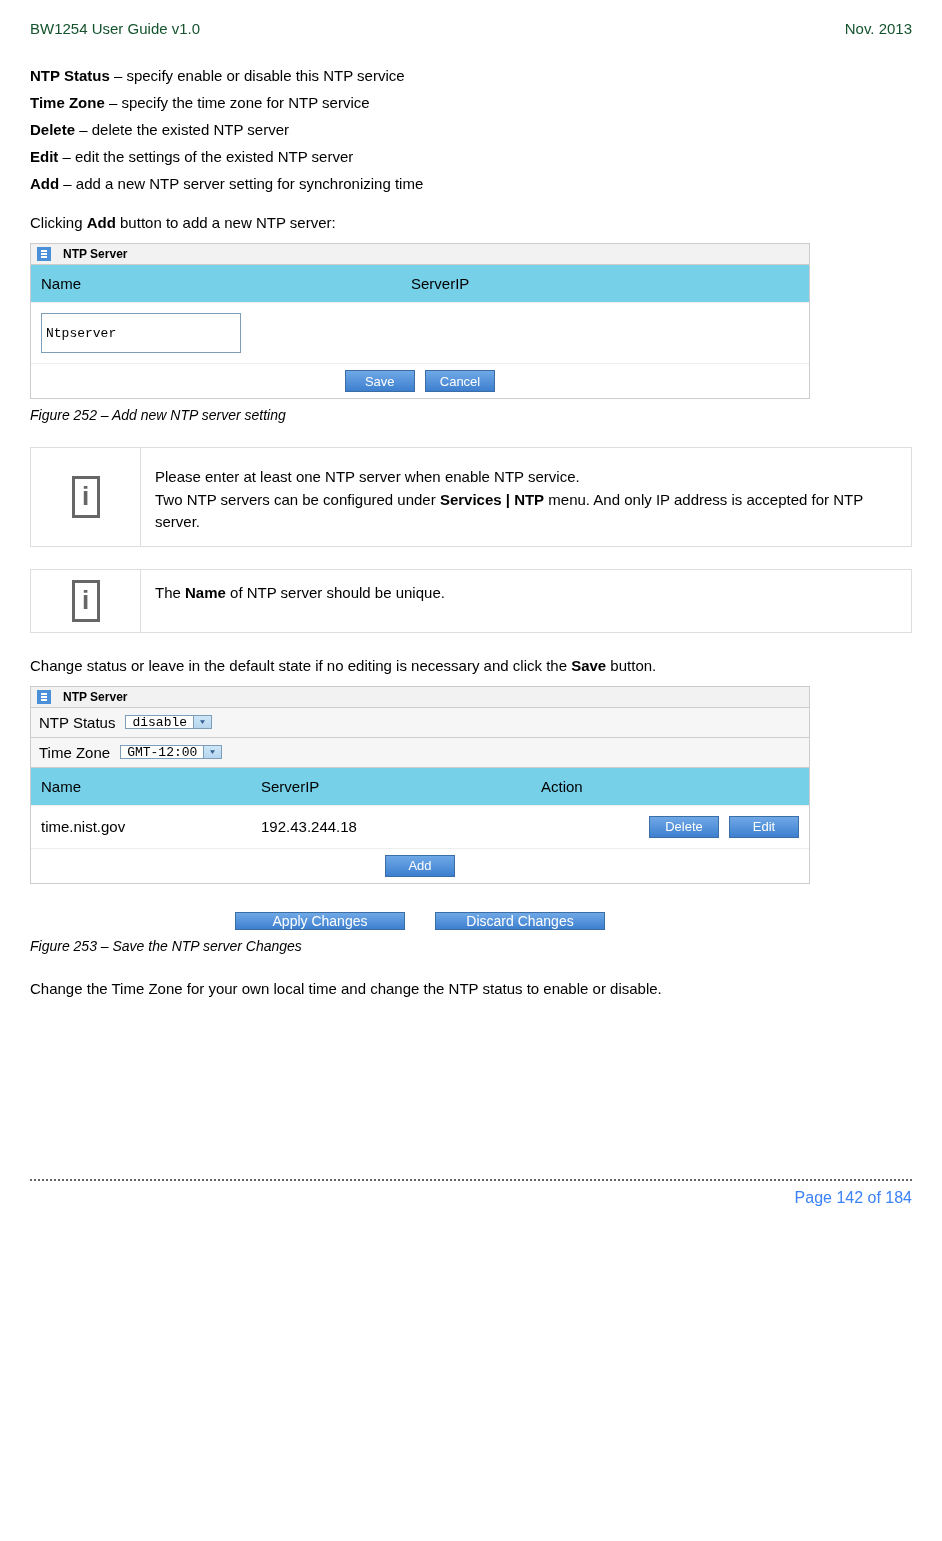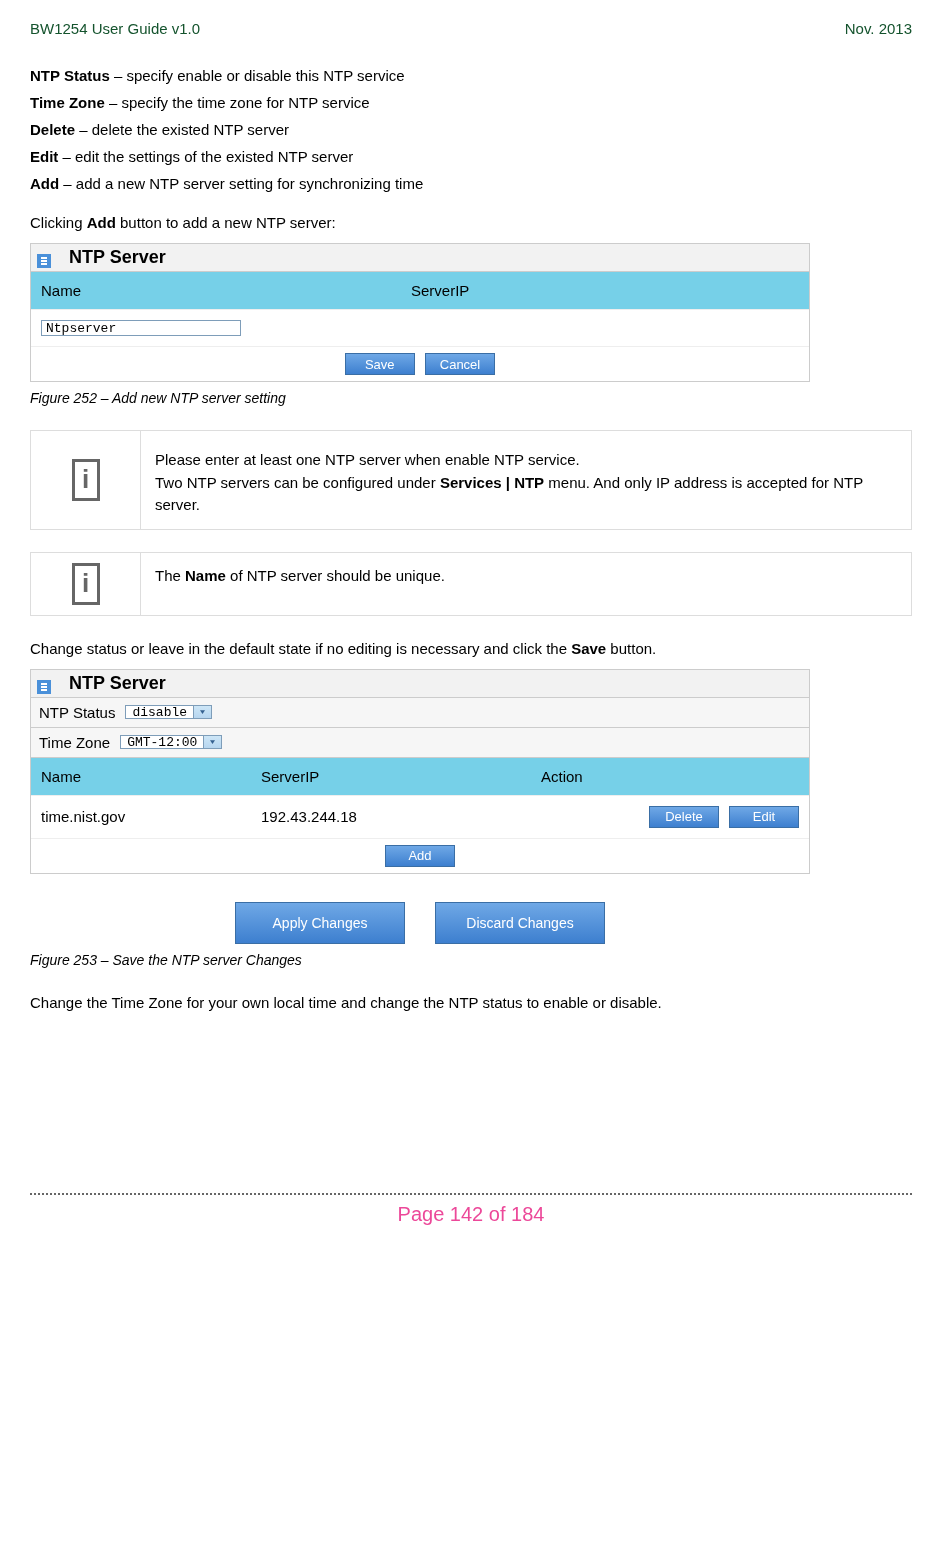--- a/index.html
+++ b/index.html
@@ -62,22 +62,22 @@
     width: 780px;
   }
   .panel-title-bar {
     background: #f2f2f2;
     border-bottom: 1px solid #ccc;
     padding: 3px 6px;
     font-weight: bold;
     font-family: Arial, sans-serif;
     display: flex;
     align-items: flex-end;
-    gap: 18px;
-    font-size: 18px;
+    gap: 12px;
+    font-size: 12px;
   }
   .row-bar {
     background: #f6f6f6;
     border-bottom: 1px solid #ccc;
     padding: 6px 8px;
     font-family: "Courier New", monospace;
     font-size: 14px;
     display: flex;
     align-items: center;
     gap: 6px;
@@ -128,21 +128,21 @@
     font-size: 15px;
     display: flex;
     align-items: center;
   }
   .faux-input {
     border: 1px solid #7e9db9;
     background: #fff;
     padding: 2px 4px;
     font-family: "Courier New", monospace;
     font-size: 13px;
-    height: 16px;
+    height: 40px;
     width: 200px;
     display: inline-flex;
     align-items: center;
   }
   .button-row {
     background: #fff;
     border-top: 1px solid #eee;
     display: flex;
     justify-content: center;
     gap: 10px;
@@ -154,31 +154,31 @@
     justify-content: center;
     border: 1px solid #3a6ea5;
     background: linear-gradient(#6fa8e6,#3d7fcf);
     color: #fff;
     font-size: 13px;
     padding: 2px 14px;
     height: 22px;
     font-family: Arial, sans-serif;
     min-width: 70px;
   }
-  .btn-wide { min-width: 170px; height: 42px; font-size: 14px; }
+  .btn-wide { min-width: 170px; height: 18px; font-size: 14px; }
   .action-btns { display: flex; gap: 10px; justify-content: flex-end; flex: 1; padding-right: 12px;}
   .dotted-line {
     border-top: 2px dotted #666;
     margin-top: 180px;
     width: 100%;
   }
   .footer {
-    text-align: center;
-    color: #ec4899;
-    font-size: 20px;
+    text-align: right;
+    color: #3b82f6;
+    font-size: 16px;
     padding-top: 8px;
   }
   .title-icon {
     width: 14px;
     height: 14px;
     background: #4a90d9;
     display: inline-flex;
     align-items: center;
     justify-content: center;
   }

